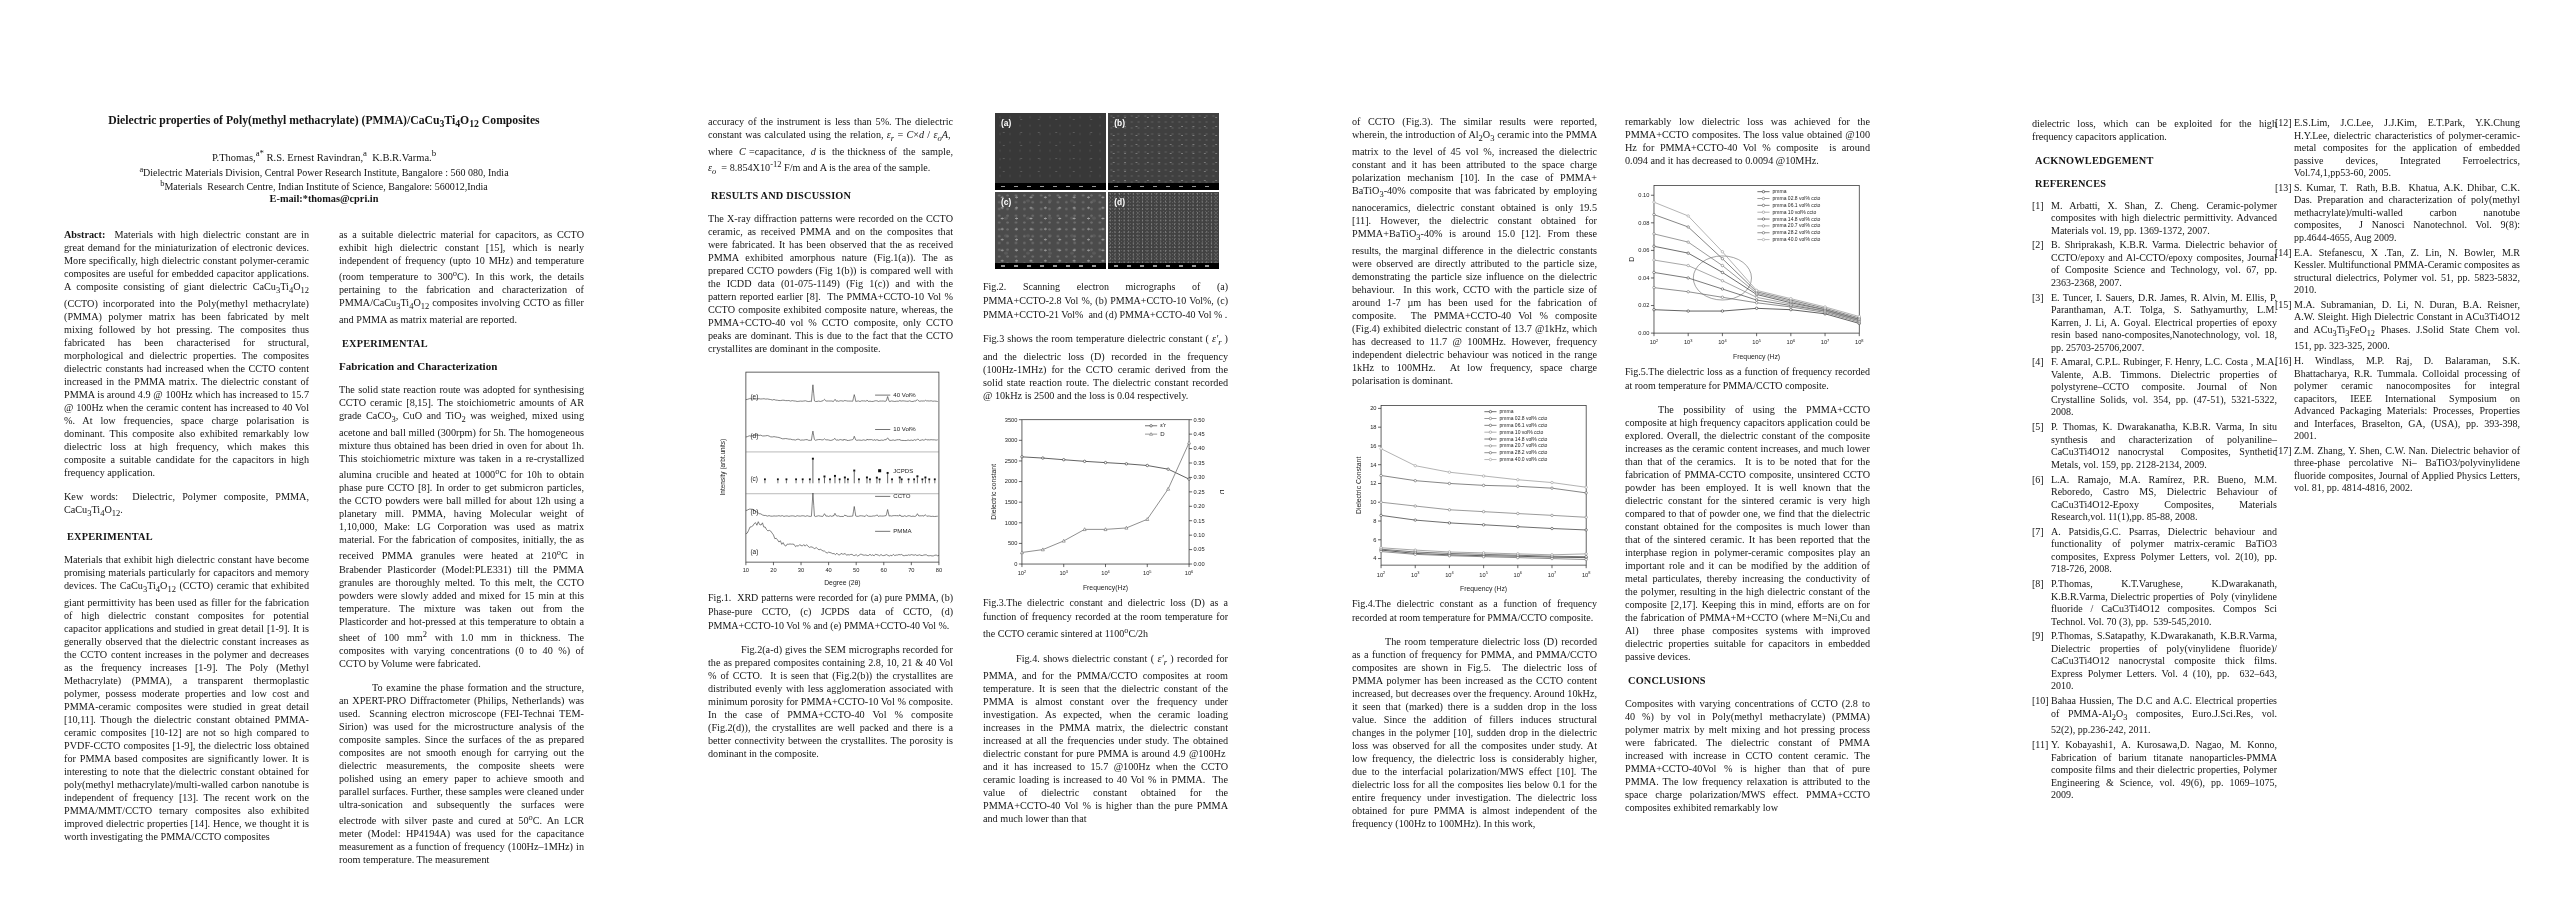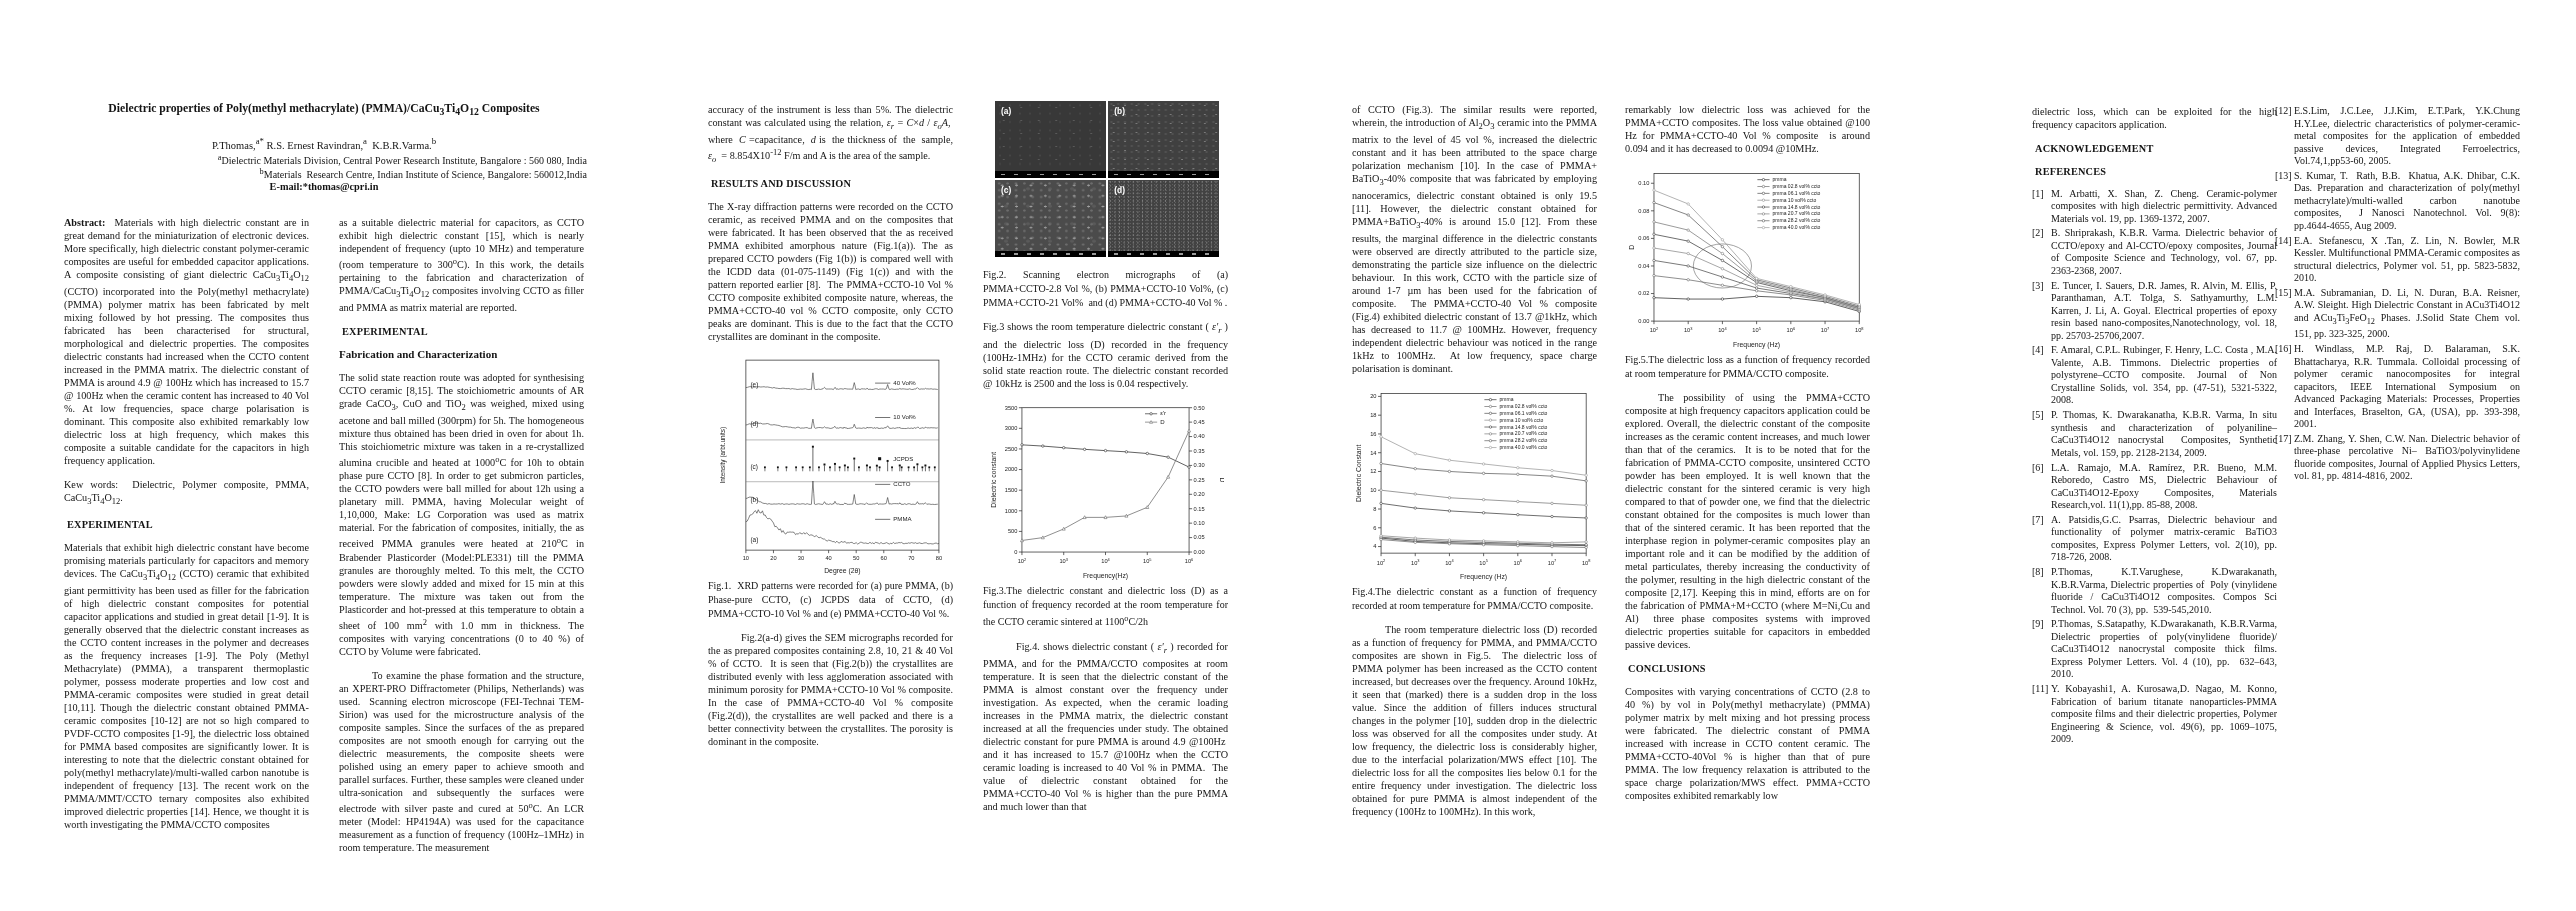--- a/index.html
+++ b/index.html
@@ -1,28 +1,28 @@
 <!DOCTYPE html>
 <html style="font-size:12px"><head>
 <meta charset="utf-8">
 <style>
   html,body{margin:0;padding:0;background:#ffffff;}
   .sheet{position:relative;width:2576px;height:911px;background:#fff;overflow:hidden;
          font-family:"Liberation Serif",serif;color:#141414;}
-  .page{position:absolute;top:6px;width:644px;height:828px;}
+  .page{position:absolute;top:18px;width:644px;height:828px;}
   #page1{left:0}#page2{left:644px}#page3{left:1288px}#page4{left:1932px}
   .col{position:absolute;width:245px;font-size:10.2px;line-height:13px;text-align:justify;}
   .col p{margin:0 0 10.6px 0;}
   .indent{text-indent:33px;}
   h2.sec{font-size:10.3px;font-weight:bold;margin:1.5px 0 10px 3px;letter-spacing:0.2px;}
   h3.sub{font-size:11px;font-weight:bold;margin:0 0 10px 0;}
   .titleblock{position:absolute;left:61px;top:96px;width:526px;text-align:center;}
   .titleblock .t{font-size:11.7px;font-weight:bold;margin:0 0 16.7px 0;line-height:14.4px;}
   .titleblock .a{font-size:10.5px;margin:0 0 2.3px 0;}
-  .titleblock .af{font-size:10px;margin:0 0 0.8px 0;text-align:right;}
+  .titleblock .af{font-size:10px;margin:0 0 0.8px 0;}
   .titleblock .em{font-size:10.3px;font-weight:bold;margin:0.8px 0 0 0;}
   .caption{font-size:10px;line-height:14px;margin:1.5px 4.6px 10.6px 13.7px;text-align:justify;}
   .figwrap{margin:0 0 3px 0;text-align:center;}
   svg{display:block;margin:0 auto;}
   svg text{font-family:"Liberation Sans",sans-serif;fill:#222;}
   
   .semgrid{display:grid;grid-template-columns:111px 111px;grid-auto-rows:77px;gap:2.3px;
            width:224px;margin:0 0 10.6px 12px;}
   .sempanel{position:relative;overflow:hidden;}
   .sempanel .lbl{position:absolute;top:3.8px;left:6px;color:#fff;font-family:"Liberation Sans",sans-serif;
@@ -561,20 +561,21 @@
       <ul class="refs">
           <li><span class="rn">[1]</span>M. Arbatti, X. Shan, Z. Cheng. Ceramic-polymer composites with high dielectric permittivity. Advanced Materials vol. 19, pp. 1369-1372, 2007.</li>
           <li><span class="rn">[2]</span>B. Shriprakash, K.B.R. Varma. Dielectric behavior of CCTO/epoxy and Al-CCTO/epoxy composites, Journal of Composite Science and Technology, vol. 67, pp. 2363-2368, 2007.</li>
           <li><span class="rn">[3]</span>E. Tuncer, I. Sauers, D.R. James, R. Alvin, M. Ellis, P. Paranthaman, A.T. Tolga, S. Sathyamurthy, L.M. Karren, J. Li, A. Goyal. Electrical properties of epoxy resin based nano-composites,Nanotechnology, vol. 18, pp. 25703-25706,2007.</li>
           <li><span class="rn">[4]</span>F. Amaral, C.P.L. Rubinger, F. Henry, L.C. Costa , M.A. Valente, A.B. Timmons. Dielectric properties of polystyrene–CCTO composite. Journal of Non Crystalline Solids, vol. 354, pp. (47-51), 5321-5322, 2008.</li>
           <li><span class="rn">[5]</span>P. Thomas, K. Dwarakanatha, K.B.R. Varma, In situ synthesis and characterization of polyaniline– CaCu3Ti4O12 nanocrystal&nbsp; Composites, Synthetic Metals, vol. 159, pp. 2128-2134, 2009.</li>
           <li><span class="rn">[6]</span>L.A. Ramajo, M.A. Ramírez, P.R. Bueno, M.M. Reboredo, Castro MS, Dielectric Behaviour of CaCu3Ti4O12-Epoxy Composites, Materials Research,vol. 11(1),pp. 85-88, 2008.</li>
           <li><span class="rn">[7]</span>A. Patsidis,G.C. Psarras, Dielectric behaviour and functionality of polymer matrix-ceramic BaTiO3 composites, Express Polymer Letters, vol. 2(10), pp. 718-726, 2008.</li>
           <li><span class="rn">[8]</span>P.Thomas, K.T.Varughese, K.Dwarakanath, K.B.R.Varma, Dielectric properties of&nbsp; Poly (vinylidene fluoride / CaCu3Ti4O12 composites. Compos Sci Technol. Vol. 70 (3), pp.&nbsp; 539-545,2010.</li>
           <li><span class="rn">[9]</span>P.Thomas, S.Satapathy, K.Dwarakanath, K.B.R.Varma, Dielectric properties of poly(vinylidene fluoride)/ CaCu3Ti4O12 nanocrystal composite thick films. Express Polymer Letters. Vol. 4 (10), pp.&nbsp; 632–643, 2010.</li>
+          <li><span class="rn">[10]</span>Bahaa Hussien, The D.C and A.C. Electrical properties of PMMA-Al<sub>2</sub>O<sub>3</sub> composites, Euro.J.Sci.Res, vol. 52(2), pp.236-242, 2011.</li>
           <li><span class="rn">[11]</span>Y. Kobayashi1, A. Kurosawa,D. Nagao, M. Konno, Fabrication of barium titanate nanoparticles-PMMA composite films and their dielectric properties, Polymer Engineering &amp; Science, vol. 49(6), pp. 1069–1075, 2009.</li>
         </ul>
     </div>
     <div class="col" style="left:343px;top:99px;">
       <ul class="refs">
           <li><span class="rn">[12]</span>E.S.Lim, J.C.Lee, J.J.Kim, E.T.Park, Y.K.Chung H.Y.Lee, dielectric characteristics of polymer-ceramic-metal composites for the application of embedded passive devices, Integrated Ferroelectrics, Vol.74,1,pp53-60, 2005.</li>
           <li><span class="rn">[13]</span>S. Kumar, T.&nbsp; Rath, B.B.&nbsp; Khatua, A.K. Dhibar, C.K. Das. Preparation and characterization of poly(methyl methacrylate)/multi-walled carbon nanotube composites,&nbsp; J Nanosci Nanotechnol. Vol. 9(8): pp.4644-4655, Aug 2009.</li>
           <li><span class="rn">[14]</span>E.A. Stefanescu, X .Tan, Z. Lin, N. Bowler, M.R Kessler. Multifunctional PMMA-Ceramic composites as structural dielectrics, Polymer vol. 51, pp. 5823-5832, 2010.</li>
           <li><span class="rn">[15]</span>M.A. Subramanian, D. Li, N. Duran, B.A. Reisner, A.W. Sleight. High Dielectric Constant in ACu3Ti4O12 and ACu<sub>3</sub>Ti<sub>3</sub>FeO<sub>12</sub> Phases. J.Solid State Chem vol. 151, pp. 323-325, 2000.</li>
           <li><span class="rn">[16]</span>H. Windlass, M.P. Raj, D. Balaraman, S.K. Bhattacharya, R.R. Tummala. Colloidal processing of polymer ceramic nanocomposites for integral capacitors, IEEE International Symposium on Advanced Packaging Materials: Processes, Properties and Interfaces, Braselton, GA, (USA), pp. 393-398, 2001.</li>

